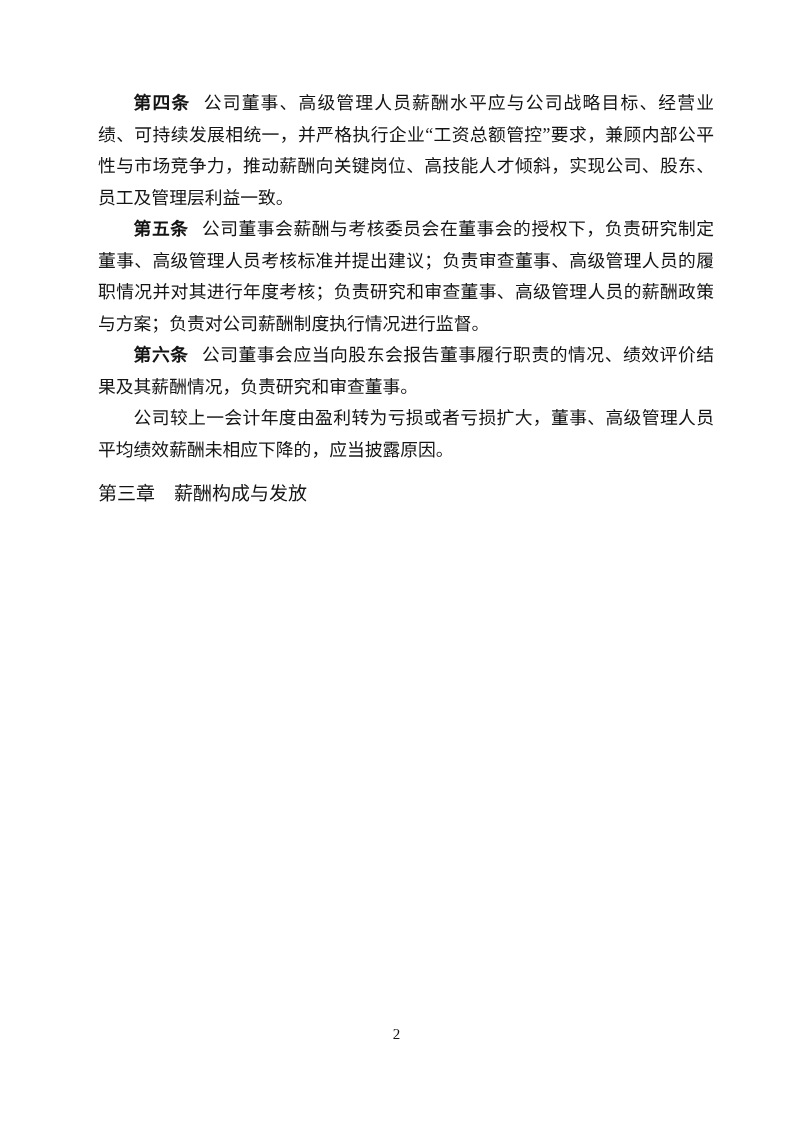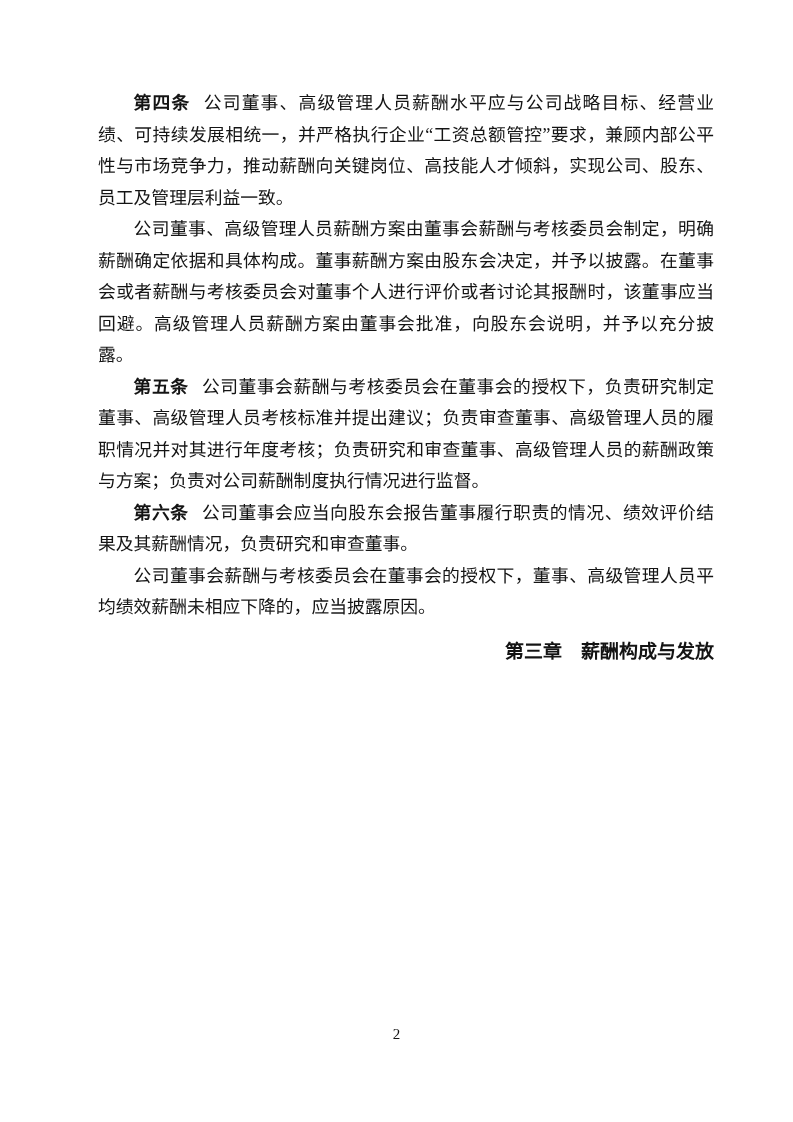--- a/index.html
+++ b/index.html
@@ -30,23 +30,23 @@
     margin: 0;
     text-indent: 2em;
   }
   .lead {
     font-weight: 700;
     margin-right: 0.75em;
   }
   .chapter-heading {
     margin: 12px 0 11px 0;
     text-indent: 0;
-    text-align: right;
+    text-align: left;
     font-size: 19px;
-    font-weight: 700;
+    font-weight: 400;
     line-height: 31.5px;
   }
   .page-number {
     position: absolute;
     top: 1024px;
     left: 0;
     width: 100%;
     text-align: center;
     font-size: 15px;
     line-height: 20px;
@@ -54,30 +54,29 @@
   }
 </style>
 </head>
 <body>
 
 <div class="page">
   <div class="content">
 
     <p class="para"><b class="lead">第四条</b><span>公司董事、高级管理人员薪酬水平应与公司战略目标、经营业绩、可持续发展相统一，并严格执行企业“工资总额管控”要求，兼顾内部公平性与市场竞争力，推动薪酬向关键岗位、高技能人才倾斜，实现公司、股东、员工及管理层利益一致。</span></p>
 
-    <p class="para"><span>公司董事、高级管理人员薪酬方案由董事会薪酬与考核委员会制定，明确薪酬确定依据和具体构成。董事薪酬方案由股东会决定，并予以披露。在董事会或者薪酬与考核委员会对董事个人进行评价或者讨论其报酬时，该董事应当回避。高级管理人员薪酬方案由董事会批准，向股东会说明，并予以充分披露。</span></p>
 
 
 
     <p class="para"><b class="lead">第五条</b><span>公司董事会薪酬与考核委员会在董事会的授权下，负责研究制定董事、高级管理人员考核标准并提出建议；负责审查董事、高级管理人员的履职情况并对其进行年度考核；负责研究和审查董事、高级管理人员的薪酬政策与方案；负责对公司薪酬制度执行情况进行监督。</span></p>
 
 
     <p class="para"><b class="lead">第六条</b><span>公司董事会应当向股东会报告董事履行职责的情况、绩效评价结果及其薪酬情况，负责研究和审查董事。</span></p>
 
-    <p class="para"><span>公司董事会薪酬与考核委员会在董事会的授权下，董事、高级管理人员平均绩效薪酬未相应下降的，应当披露原因。</span></p>
+    <p class="para"><span>公司较上一会计年度由盈利转为亏损或者亏损扩大，董事、高级管理人员平均绩效薪酬未相应下降的，应当披露原因。</span></p>
 
     <h2 class="chapter-heading">第三章　薪酬构成与发放</h2>
 
 
 
   </div>
 
   <div class="page-number">2</div>
 </div>
 

